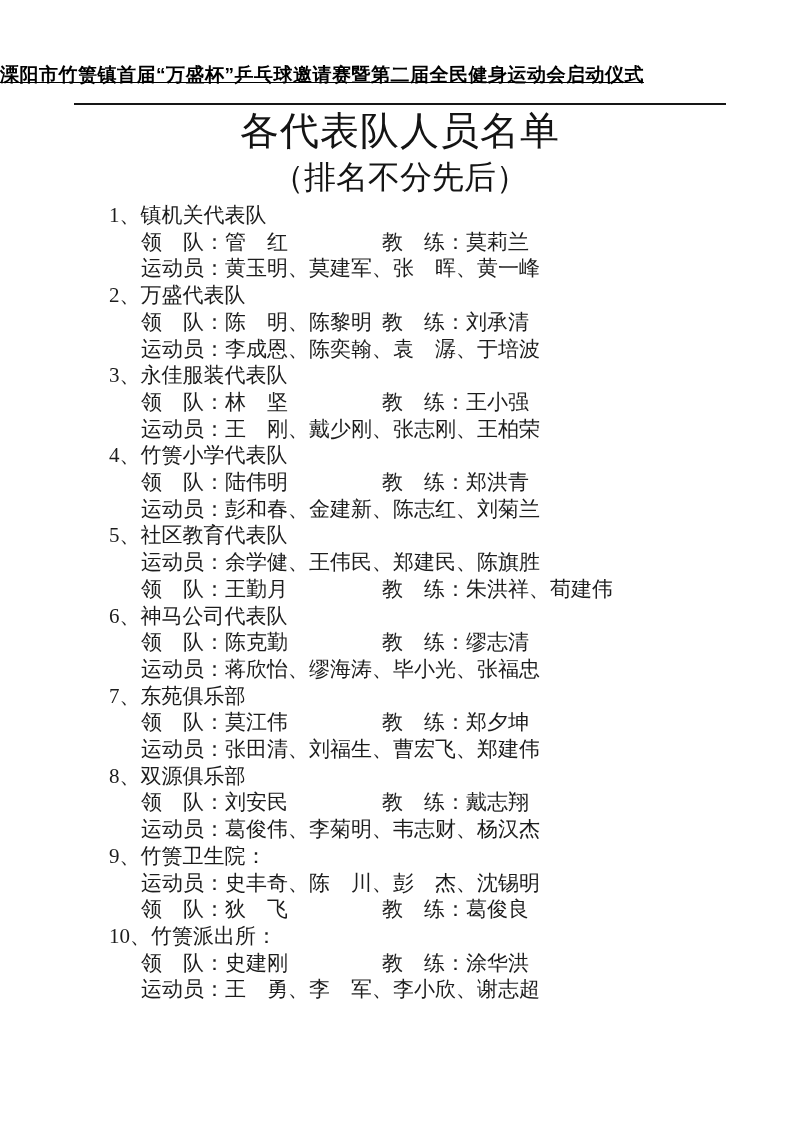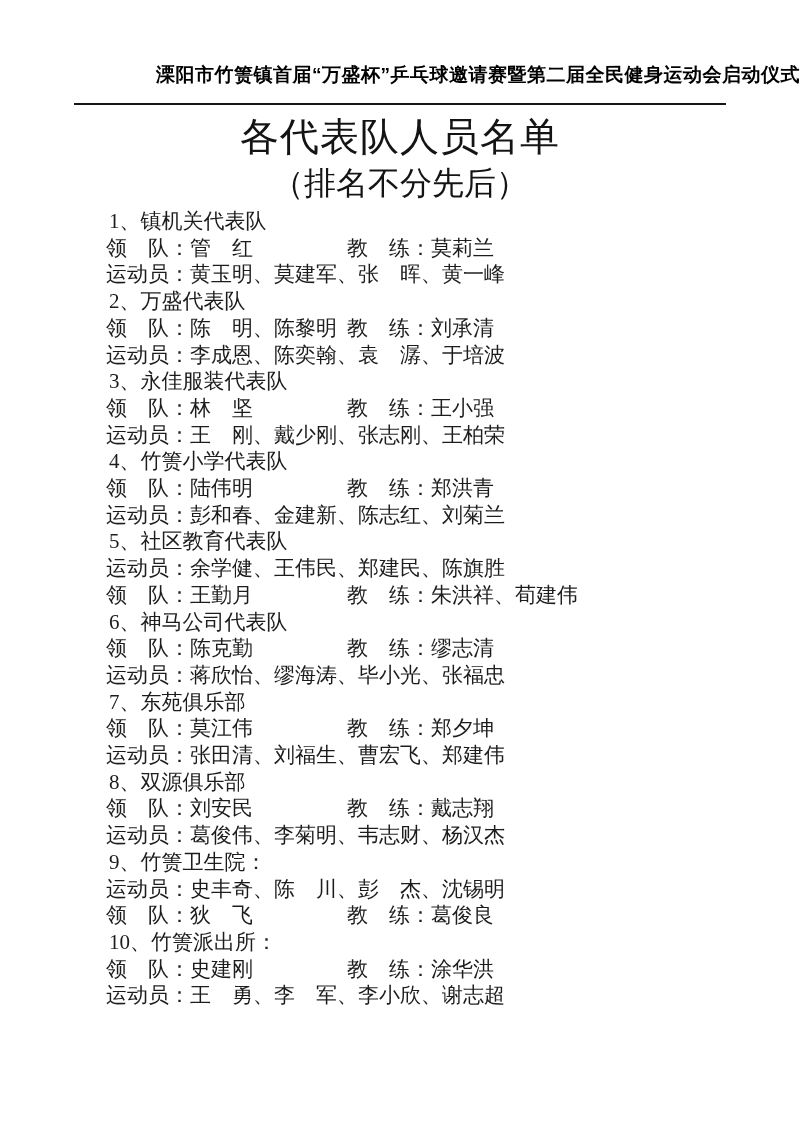--- a/index.html
+++ b/index.html
@@ -16,38 +16,39 @@
   }
   .page {
     position: relative;
     width: 800px;
     height: 1131px;
     background: #ffffff;
     box-sizing: border-box;
     padding-top: 63px;
   }
   .doc-header {
-    text-align: right;
+    text-align: left;
     font-family: "Liberation Sans", "DejaVu Sans", sans-serif;
     font-weight: bold;
     font-size: 19px;
     line-height: 24px;
     letter-spacing: 0.5px;
     color: #000000;
     white-space: nowrap;
+    text-decoration: underline;
   }
   .header-rule {
     width: 652px;
     height: 0;
     border: none;
     border-top: 2px solid #161616;
     margin: 16px auto 0 auto;
   }
   .doc-title {
-    margin-top: 10px;
+    margin-top: 4px;
     text-align: center;
     font-size: 39px;
     line-height: 44px;
     font-weight: 400;
     color: #141414;
     letter-spacing: 1px;
   }
   .doc-subtitle {
     margin-top: 6px;
     text-align: center;
@@ -64,20 +65,21 @@
     line-height: 26.7px;
     color: #1c1c1c;
   }
   .team-name-line {
     padding-left: 109px;
     white-space: nowrap;
   }
   .team-detail {
     padding-left: 106px;
     white-space: nowrap;
+    margin-left: 35px;
   }
   .leader-line {
     display: flex;
     flex-direction: row;
     align-items: baseline;
   }
   .leader-entry {
     min-width: 241px;
     display: inline-block;
   }

